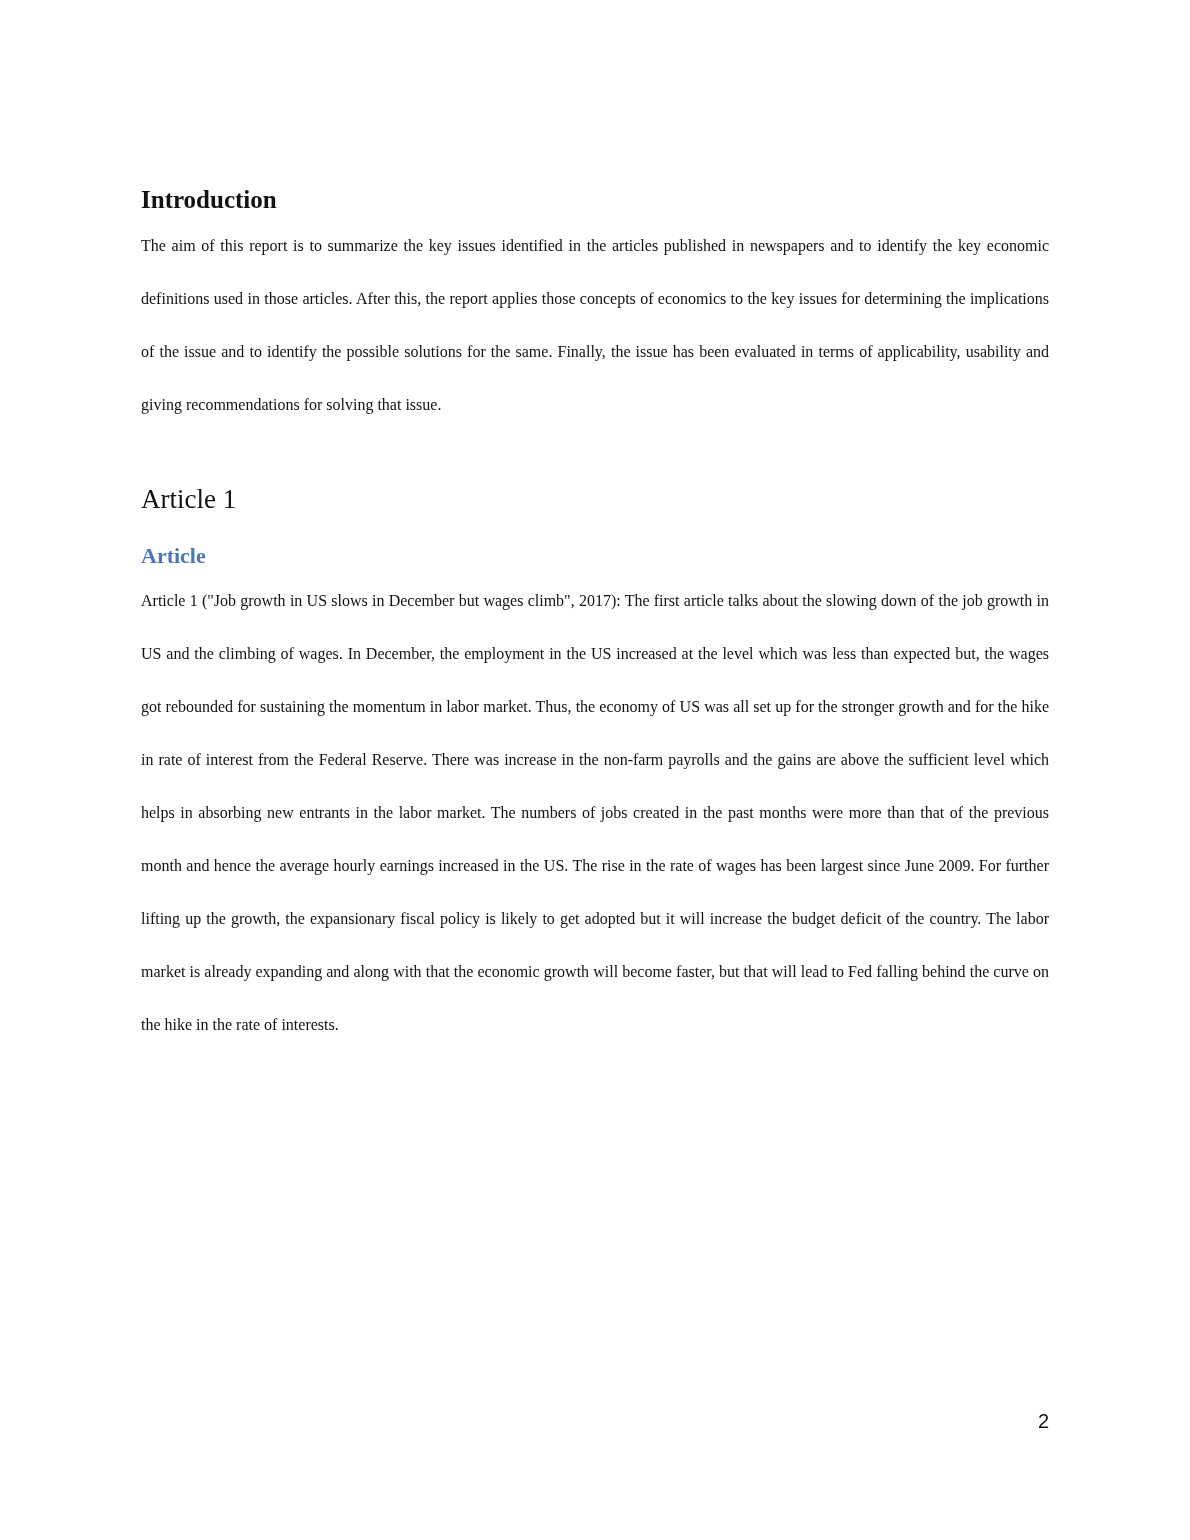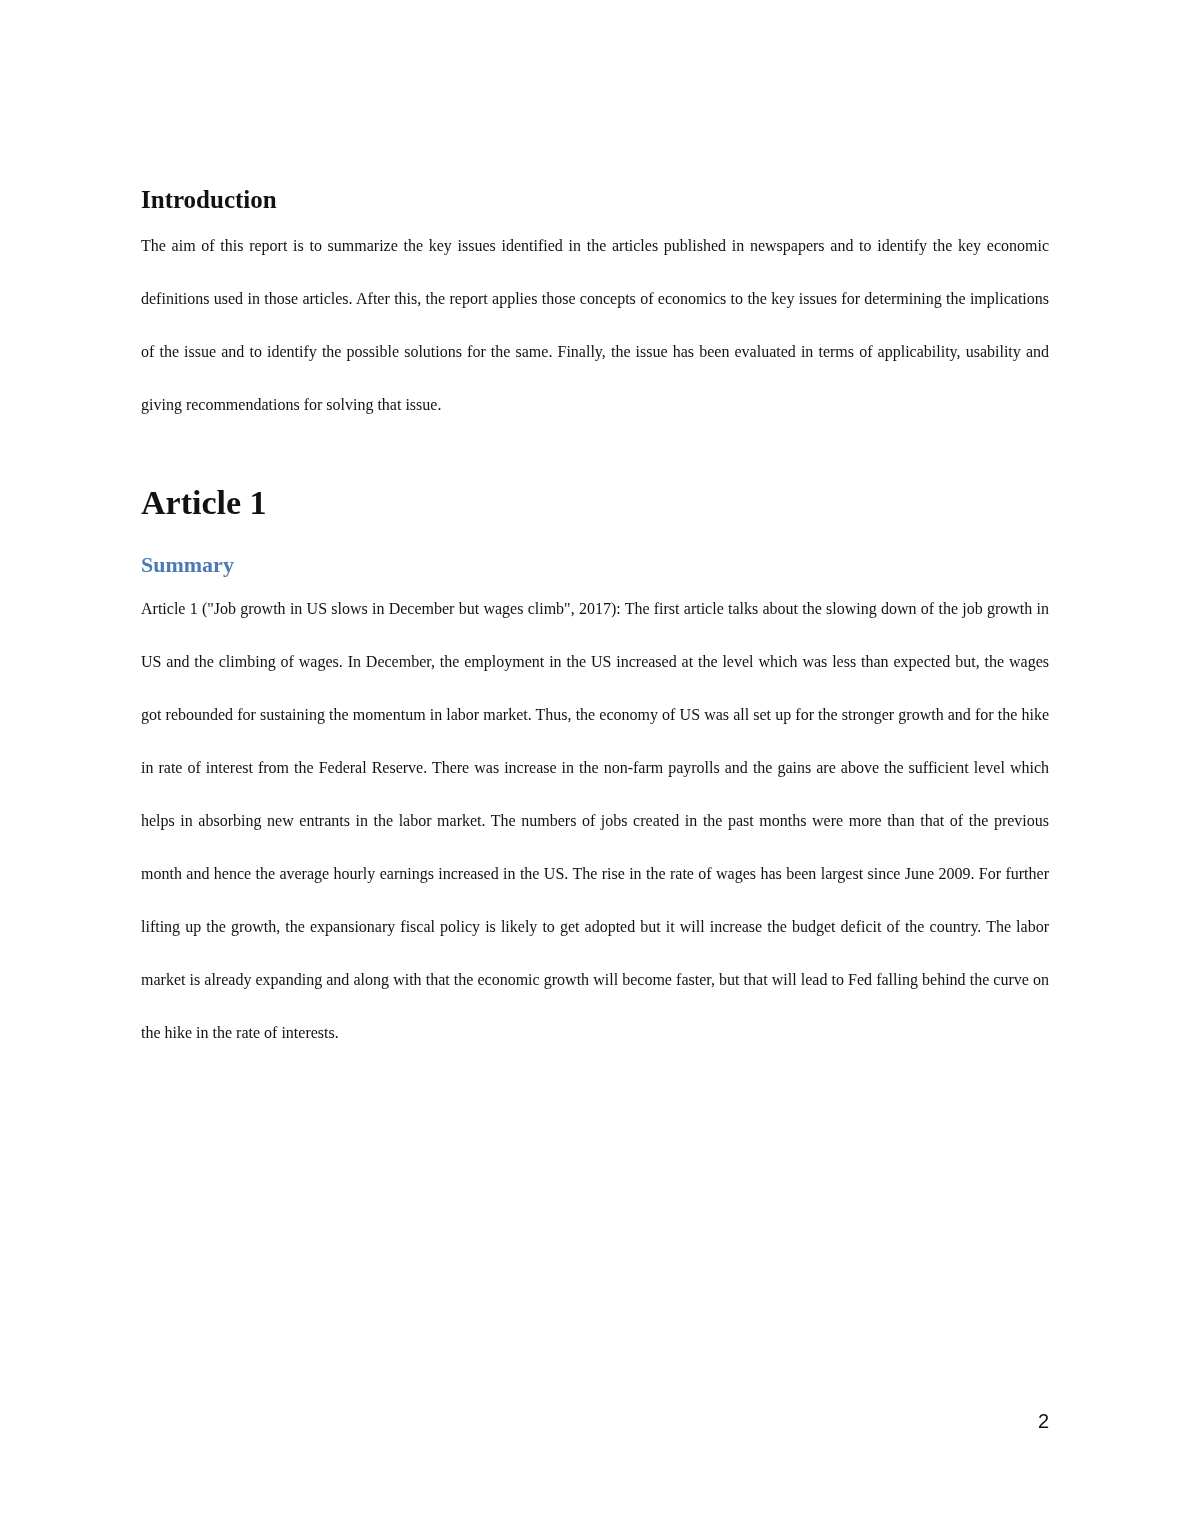--- a/index.html
+++ b/index.html
@@ -21,23 +21,23 @@
   }
   h1.doc-h1 {
     margin: 0 0 4px 0;
     font-size: 25px;
     line-height: 1.15;
     font-weight: bold;
     color: #121212;
   }
   h2.doc-h2 {
     margin: 52px 0 0 0;
-    font-size: 34px;
+    font-size: 27px;
     line-height: 1.2;
-    font-weight: bold;
+    font-weight: normal;
     color: #121212;
   }
   h3.doc-h3 {
     margin: 28px 0 0 0;
     font-size: 22px;
     line-height: 1.2;
     font-weight: bold;
     color: #4A79B5; 
   }
   p.body-text {
@@ -65,19 +65,19 @@
 
 <div class="page">
 
   <section>
     <h1 class="doc-h1">Introduction</h1>
     <p class="body-text">The aim of this report is to summarize the key issues identified in the articles published in newspapers and to identify the key economic definitions used in those articles. After this, the report applies those concepts of economics to the key issues for determining the implications of the issue and to identify the possible solutions for the same. Finally, the issue has been evaluated in terms of applicability, usability and giving recommendations for solving that issue.</p>
   </section>
 
   <section>
     <h2 class="doc-h2">Article 1</h2>
-    <h3 class="doc-h3">Summary</h3>
+    <h3 class="doc-h3">Article</h3>
     <p class="body-text"><span>Article 1 ("Job growth in US slows in December but wages climb", 2017): The first article talks about the slowing down of the job growth in US and the climbing of wages. In December, the employment in the US increased at the level which was less than expected but, the wages got rebounded for sustaining the momentum in labor market.  Thus, the economy of US was all set up for the stronger growth and for the hike in rate of interest from the Federal Reserve. There was increase in the non-farm payrolls and the gains are above the sufficient level which helps in absorbing new entrants in the labor market. The numbers of jobs created in the past months were more than that of the previous month and hence the average hourly earnings increased in the US. The rise in the rate of wages has been largest since June 2009.  </span><span class="bold">For further lifting up the growth, the expansionary fiscal policy is likely to get adopted but it will increase the budget deficit of the country. The labor market is already expanding and along with that the economic growth will become faster, but that will lead to Fed falling behind the curve on the hike in the rate of interests.</span></p>
   </section>
 
   <div class="page-number">2</div>
 
 </div>
 
 </body></html>

